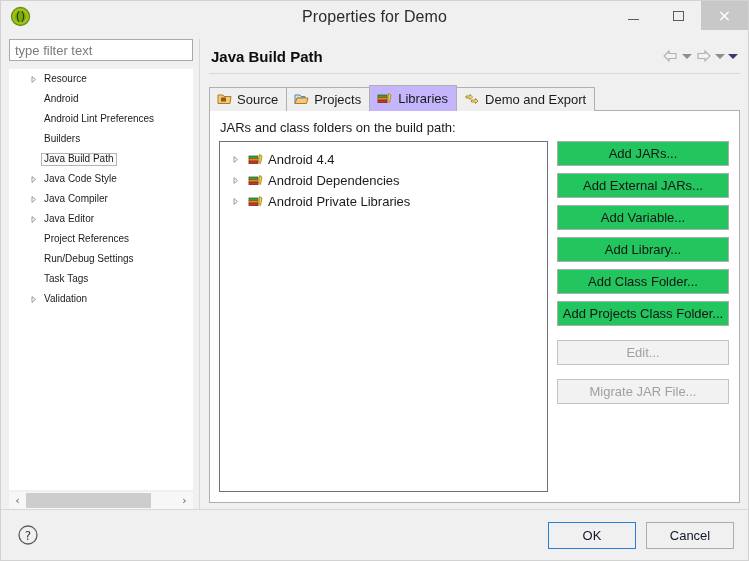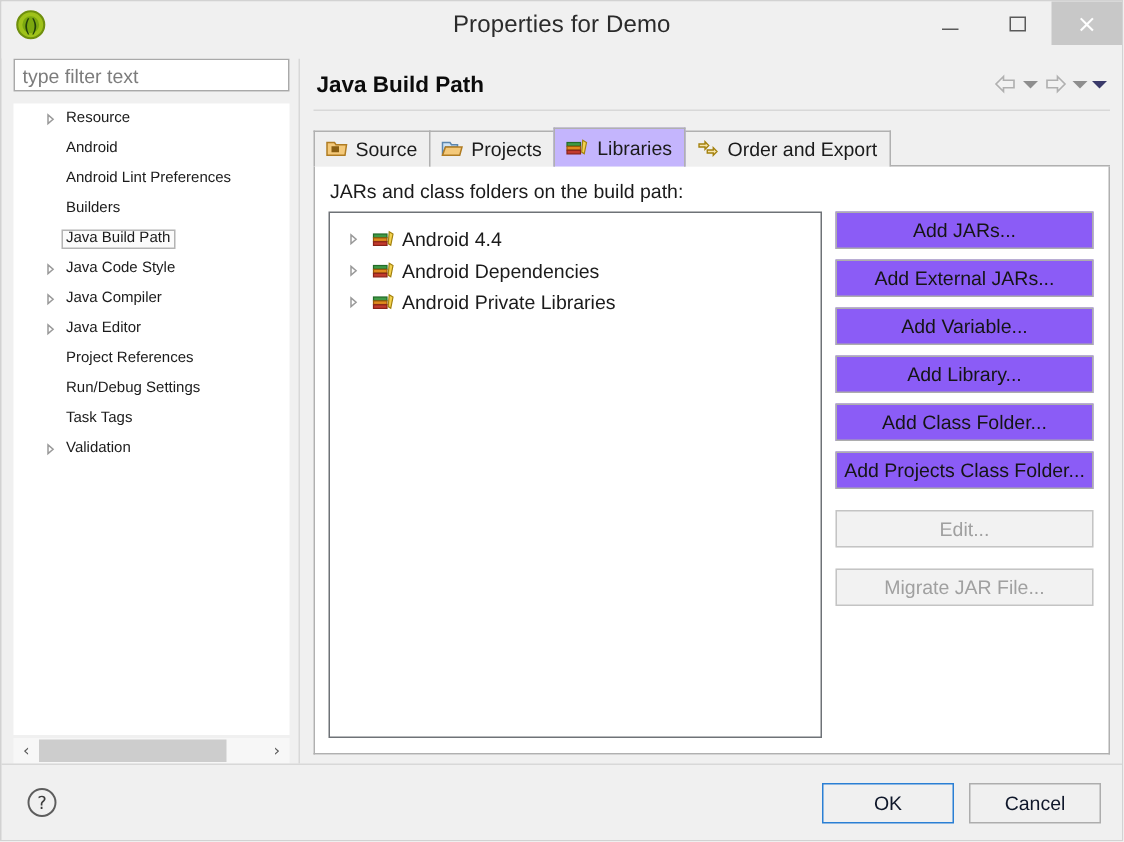--- a/index.html
+++ b/index.html
@@ -329,21 +329,21 @@
   .btn-col {
     flex: 0 0 172px;
     width: 172px;
     display: flex;
     flex-direction: column;
   }
   .btn {
     height: 25px;
     flex: 0 0 25px;
     border: 1px solid #adadad;
-    background: #8b5cf6;
+    background: #22c55e;
     font-family: "Liberation Sans", sans-serif;
     font-size: 13px;
     color: #151515;
     margin-bottom: 7px;
     padding: 0;
     box-sizing: border-box;
     display: flex;
     align-items: center;
     justify-content: center;
   }
@@ -553,21 +553,21 @@
           </span>
           <span>Libraries</span>
         </div>
         <div class="tab">
           <span>
             <svg width="16" height="13" viewBox="0 0 16 13">
                 <path d="M2 4 L6 4 L6 2.5 L8.5 5 L6 7.5 L6 6 L2 6 Z" fill="#f6e3a8" stroke="#a3810d" stroke-width=".9"></path>
                 <path d="M7.5 8 L11.5 8 L11.5 6.5 L14 9 L11.5 11.5 L11.5 10 L7.5 10 Z" fill="#f6e3a8" stroke="#a3810d" stroke-width=".9"></path>
               </svg>
           </span>
-          <span>Order and Export</span>
+          <span>Demo and Export</span>
         </div>
         <div class="tabfill"></div>
       </div>
 
       <div class="tab-body">
         <div class="tab-body-label">JARs and class folders on the build path:</div>
         <div class="panel-row">
 
           <div class="jar-tree">
             <div class="jar-item">

